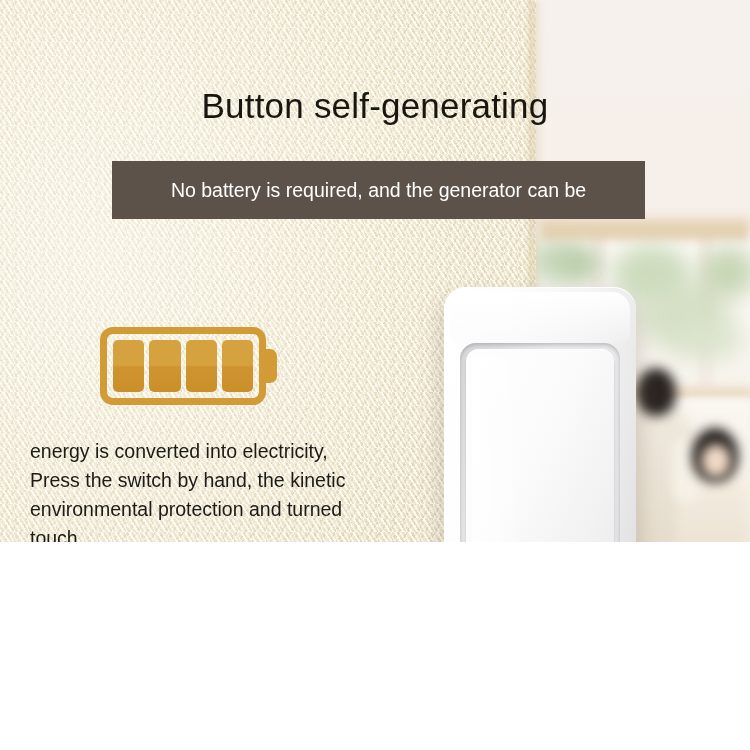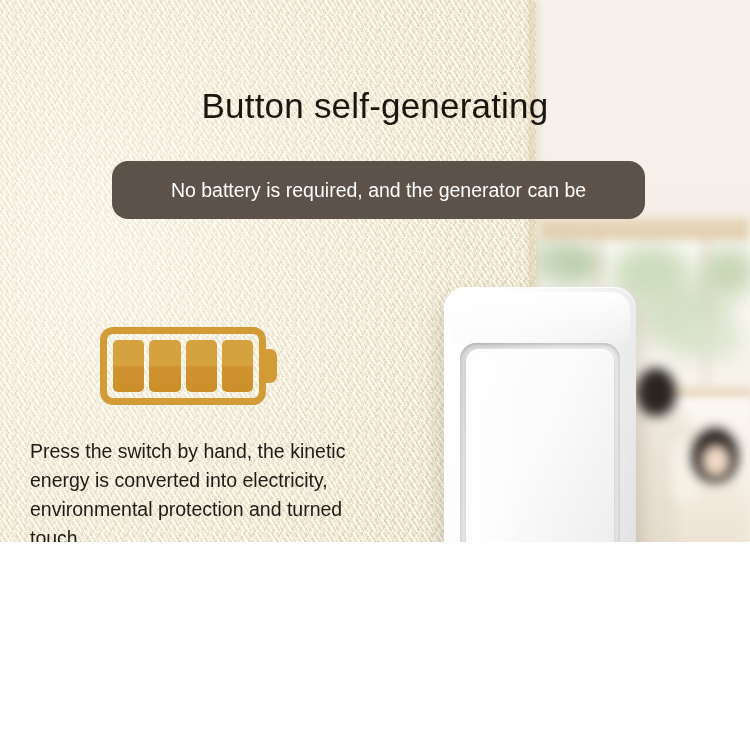--- a/index.html
+++ b/index.html
@@ -164,21 +164,20 @@
   
   .banner {
     position: absolute;
     left: 112px; top: 161px;
     width: 533px; height: 58px;
     background: #5d5249;
     display: flex;
     flex-direction: column;
     align-items: center;
     justify-content: center;
-    border-radius: 16px;
   }
   .banner-line {
     color: #ffffff;
     font-size: 19.5px;
     line-height: 26px;
     white-space: nowrap;
   }
 
   
   .battery {
@@ -345,22 +344,22 @@
 
   <div class="battery">
     <div class="battery-cell"></div>
     <div class="battery-cell"></div>
     <div class="battery-cell"></div>
     <div class="battery-cell"></div>
   </div>
   <div class="battery-tip"></div>
 
   <div class="body-copy">
+    <span>energy is converted into electricity,</span>
     <span>Press the switch by hand, the kinetic</span>
-    <span>energy is converted into electricity,</span>
     <span>environmental protection and turned</span>
     <span>touch.</span>
   </div>
 
   <div class="device">
     <div class="device-shadow"></div>
     <div class="device-plate">
       <div class="plate-bevel"></div>
     </div>
     <div class="device-well"></div>

